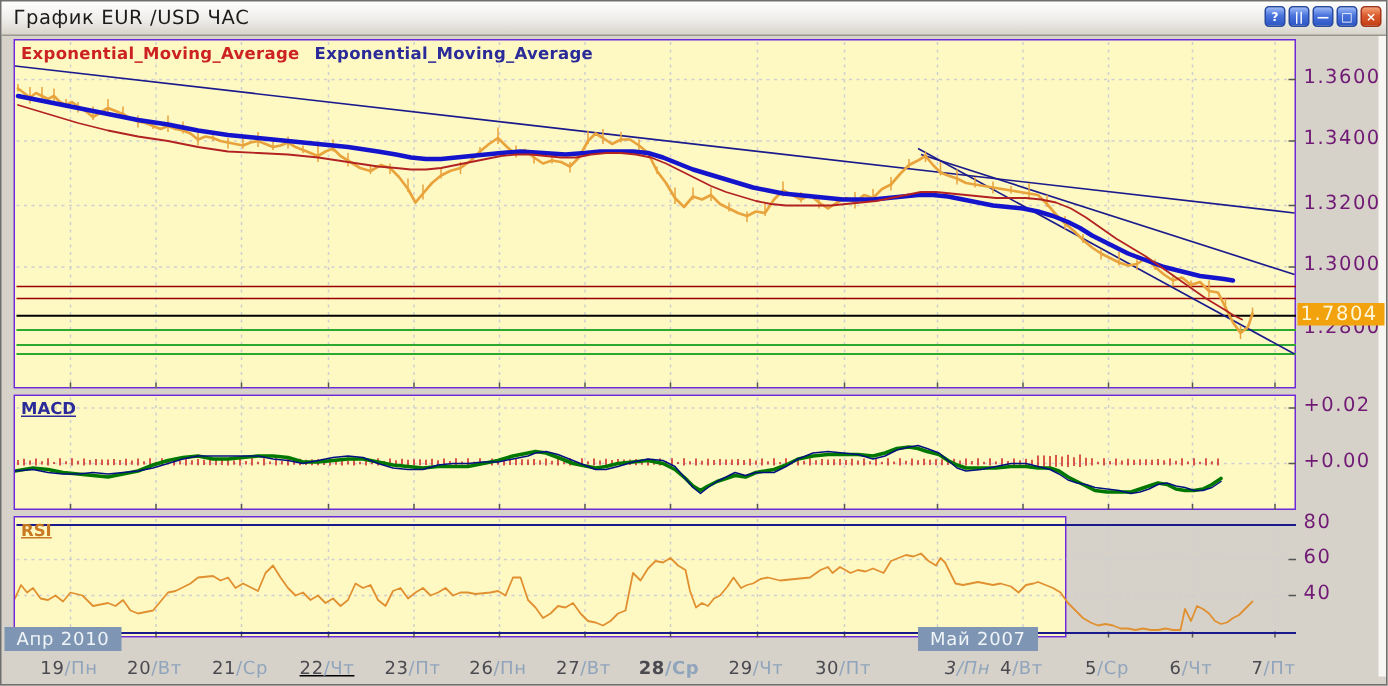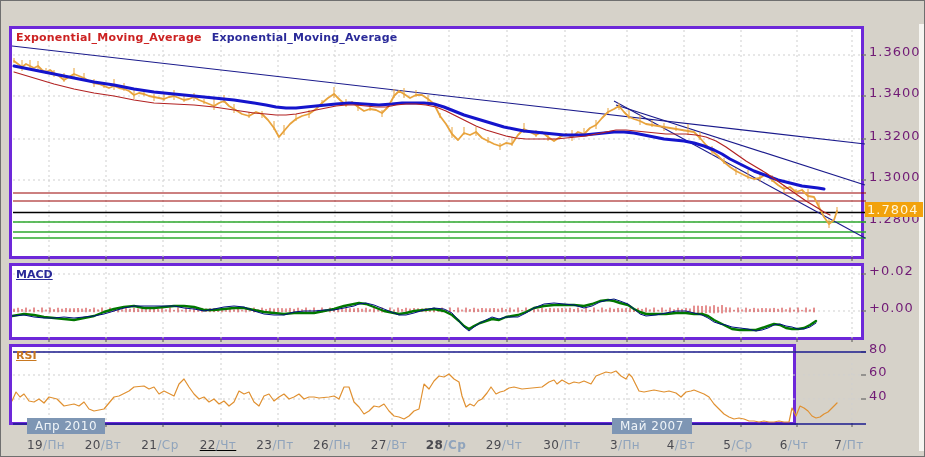--- a/index.html
+++ b/index.html
@@ -10,21 +10,21 @@
     background:linear-gradient(180deg,#ffffff 0%,#efedea 55%,#d7d4cb 100%);
     border-bottom:1px solid #9a978e;display:flex;align-items:center;}
   #title{margin-left:8px;font-size:13px;color:#1c1c1c;letter-spacing:.4px;}
   #winbtns{position:absolute;right:3px;top:3px;display:flex;gap:2px;}
   .wbtn{width:14px;height:14px;border-radius:3px;border:1px solid #27499e;
     background:linear-gradient(180deg,#9db9f7 0%,#4a74dd 45%,#2d55c4 100%);
     color:#fff;font-size:8px;font-weight:bold;line-height:13px;text-align:center;
     box-sizing:border-box;cursor:default;}
   .wbtn.close{border-color:#a23318;background:linear-gradient(180deg,#f3a274 0%,#da5b2d 45%,#c43d14 100%);}
   
-  .panel{position:absolute;background:#ffffff;border:3px solid #6d28d9;box-sizing:border-box;text-align:center;}
+  .panel{position:absolute;background:#fef9c3;border:1px solid #6d28d9;box-sizing:border-box;text-align:center;}
   .panel svg{position:absolute;left:0;top:0;}
   
   .legend{position:absolute;left:4px;top:2px;font-size:11px;font-weight:bold;letter-spacing:.2px;z-index:5;}
   .legend span{margin-right:6px;}
   .plabel{position:absolute;left:4px;top:2px;font-size:11px;font-weight:bold;z-index:5;text-decoration:underline;}
   .ylab{position:absolute;left:868px;font-size:13px;color:#701a75;letter-spacing:1px;white-space:nowrap;}
   .xlab{position:absolute;top:437px;width:64px;margin-left:-32px;text-align:center;font-size:12px;
         letter-spacing:.4px;white-space:nowrap;}
   .xlab .d{color:#4a4a50;}
   .xlab .w{color:#90A4BC;}
@@ -32,20 +32,35 @@
     background:#7E96B4;color:#EFF4F8;font-size:12px;letter-spacing:.5px;z-index:6;}
   #pricetag{position:absolute;left:864px;width:58px;height:15px;line-height:15px;
     background:#F2A20C;color:#FFF6D8;font-size:13px;letter-spacing:1px;padding-left:2px;
     box-sizing:border-box;z-index:6;}
   #rightstrip{position:absolute;right:0;top:23px;bottom:5px;width:5px;background:#f7f6f2;}
 </style>
 </head>
 <body>
 
 <div id="win">
+  <div id="titlebar">
+    <span id="title">График EUR /USD  ЧАС</span>
+    <div id="winbtns">
+      <div class="wbtn">
+        <span>?</span></div>
+      <div class="wbtn">
+        <span>||</span></div>
+      <div class="wbtn">
+        <span>—</span></div>
+      <div class="wbtn">
+        <span>□</span></div>
+      <div class="wbtn close">
+        <span>×</span></div>
+    </div>
+  </div>
 
   <div class="panel" id="panel-price" style="left: 8px; top: 25px; width: 855px; height: 233px;">
     <div class="legend">
       <span id="leg0" style="color: rgb(204, 34, 34);">Exponential_Moving_Average</span>
       <span id="leg1" style="color: rgb(42, 42, 153);">Exponential_Moving_Average</span>
     </div>
   <svg width="855" height="233">
         <line x1="37" y1="1" x2="37" y2="232" stroke="#CFCFCF" stroke-width="1" stroke-dasharray="2,3"></line>
         <line x1="37" y1="228" x2="37" y2="232" stroke="#555" stroke-width="1"></line>
         <line x1="94" y1="1" x2="94" y2="232" stroke="#CFCFCF" stroke-width="1" stroke-dasharray="2,3"></line>
@@ -412,21 +427,21 @@
         <line x1="786" y1="41.50210986875946" x2="786" y2="46.39915605249622" stroke="#CC2222" stroke-width="1"></line>
         <line x1="790" y1="43.87577758066728" x2="790" y2="45.44968896773309" stroke="#CC2222" stroke-width="1"></line>
         <line x1="794" y1="41.52463676587103" x2="794" y2="46.390145293651585" stroke="#CC2222" stroke-width="1"></line>
         <line x1="798" y1="43.42688716951183" x2="798" y2="45.629245132195265" stroke="#CC2222" stroke-width="1"></line>
         <line x1="802" y1="41.628566908554426" x2="802" y2="46.348573236578225" stroke="#CC2222" stroke-width="1"></line>
         <polyline points="0,50 12,48 22,49 32,51 42,52 52,53 62,54 72,52 82,50 92,46 102,43 112,41 122,40 132,42 142,42 152,41 162,40 172,40 182,41 192,44 202,44 212,43 222,42 232,42 242,44 252,46 262,47 272,48 282,47 292,47 302,47 312,45 322,43 332,40 342,38 347,37 354,38 362,41 372,45 382,47 387,48 394,47 402,45 412,44 422,43 432,45 440,49 447,55 452,60 457,63 462,60 468,57 474,55 480,53 487,54 494,51 500,50 506,49 514,46 522,42 532,40 542,39 552,39 562,39 572,40 580,38 588,35 596,34 602,35 608,37 616,39 622,43 628,46 634,48 644,48 654,48 664,47 674,47 682,48 690,48 696,50 702,54 708,57 714,60 720,63 728,64 736,64 744,64 750,62 756,60 762,58 768,59 774,62 780,63 786,63 792,62 798,59 804,55" fill="none" stroke="#007700" stroke-width="2.4" stroke-linejoin="round" stroke-linecap="round"></polyline>
         <polyline points="0,50 12,49 22,51 32,52 42,52 52,51 62,52 72,51 82,50 92,48 102,45 112,42 122,40 132,40 142,40 152,40 162,40 172,42 182,43 192,45 202,43 212,41 222,40 232,41 242,45 252,48 262,49 272,49 282,46 292,45 302,45 312,44 322,44 332,42 342,40 347,38 354,37 362,39 372,43 382,47 387,49 394,49 402,47 412,44 422,42 432,43 440,47 447,55 452,61 457,65 462,61 468,57 474,54 480,51 487,53 494,51 500,51 506,51 514,47 522,42 532,38 542,37 552,38 562,39 572,42 580,40 588,36 596,34 602,33 608,35 616,38 622,43 628,48 634,50 644,49 654,47 664,45 674,45 682,47 690,49 696,52 702,56 708,58 714,59 720,61 728,62 736,63 744,65 750,64 756,62 762,59 768,58 774,60 780,61 786,63 792,63 798,61 804,57" fill="none" stroke="#001080" stroke-width="1" stroke-linejoin="round" stroke-linecap="round"></polyline>
       </svg>
     </div>
 
-  <div class="panel" id="panel-rsi" style="left: 8px; top: 343px; width: 787px; height: 81px;">
+  <div class="panel" id="panel-rsi" style="left: 8px; top: 343px; width: 702px; height: 81px;">
     <div class="plabel" id="rsilab" style="color: rgb(200, 120, 32);">RSI</div>
   <svg width="855" height="81">
         <line x1="37" y1="1" x2="37" y2="80" stroke="#CFCFCF" stroke-width="1" stroke-dasharray="2,3"></line>
         <line x1="37" y1="76" x2="37" y2="80" stroke="#555" stroke-width="1"></line>
         <line x1="94" y1="1" x2="94" y2="80" stroke="#CFCFCF" stroke-width="1" stroke-dasharray="2,3"></line>
         <line x1="94" y1="76" x2="94" y2="80" stroke="#555" stroke-width="1"></line>
         <line x1="151" y1="1" x2="151" y2="80" stroke="#CFCFCF" stroke-width="1" stroke-dasharray="2,3"></line>
         <line x1="151" y1="76" x2="151" y2="80" stroke="#555" stroke-width="1"></line>
         <line x1="209" y1="1" x2="209" y2="80" stroke="#CFCFCF" stroke-width="1" stroke-dasharray="2,3"></line>
         <line x1="209" y1="76" x2="209" y2="80" stroke="#555" stroke-width="1"></line>
@@ -459,21 +474,21 @@
         <line x1="849" y1="28" x2="854" y2="28" stroke="#555" stroke-width="1"></line>
         <line x1="849" y1="52" x2="854" y2="52" stroke="#555" stroke-width="1"></line>
         <line x1="1" y1="5" x2="854" y2="5" stroke="#1A1A8C" stroke-width="1.4"></line>
         <line x1="1" y1="77" x2="854" y2="77" stroke="#1A1A8C" stroke-width="1.4"></line>
         <polyline points="0,54 4,45 8,50 12,47 17,54 22,55 27,52 32,56 37,50 45,52 52,59 62,57 67,59 72,55 77,62 82,64 92,62 102,50 107,49 117,44 122,40 132,39 137,42 142,40 147,47 152,44 162,49 167,37 172,32 177,40 182,47 187,52 192,50 197,55 202,52 207,57 212,54 217,59 222,55 227,44 232,47 237,45 242,55 247,59 252,49 257,47 262,54 267,50 272,47 277,52 282,50 287,47 292,52 297,50 302,50 307,51 317,50 322,49 327,52 332,40 337,40 342,55 347,60 352,67 357,64 362,59 367,60 372,57 377,64 382,69 387,70 392,72 397,69 402,64 407,62 412,37 417,42 422,34 427,29 432,30 437,27 442,32 447,35 450,49 454,60 458,57 462,59 466,54 470,52 475,46 479,40 484,47 488,45 492,44 497,41 502,40 510,42 520,41 530,40 537,35 542,33 545,37 550,33 557,37 562,35 567,36 572,34 579,37 584,29 589,27 594,25 599,26 604,24 609,29 614,32 617,27 620,30 627,44 632,45 637,44 642,43 647,44 652,45 657,44 664,46 669,50 674,45 679,44 682,43 687,45 692,47 697,50 702,57 707,62 712,67 717,70 722,72 727,71 732,72 737,74 742,74 747,75 752,74 757,75 762,75 767,74 772,75 777,75 780,61 784,69 788,59 792,61 796,64 800,69 804,71 808,70 812,67 816,65 820,61 825,56" fill="none" stroke="#E09030" stroke-width="1.2" stroke-linejoin="round" stroke-linecap="round"></polyline>
       </svg>
     </div>
 
   <div id="pricetag" style="top: 201px; background: rgb(242, 162, 12);">1.7804</div>
 
-  <div class="monthtag" id="tag-apr" style="left: 26px;">Апр 2010</div>
+  <div class="monthtag" id="tag-apr" style="left: 2px;">Апр 2010</div>
   <div class="monthtag" id="tag-may" style="left: 611px;">Май 2007</div>
 
   <div id="rightstrip"></div>
   <div id="labels">
       <div class="ylab" style="top: 43px;">1.3600</div>
       <div class="ylab" style="top: 84px;">1.3400</div>
       <div class="ylab" style="top: 127px;">1.3200</div>
       <div class="ylab" style="top: 168px;">1.3000</div>
       <div class="ylab" style="top: 210px;">1.2800</div>
       <div class="ylab" style="top: 262px;">+0.02</div>
@@ -484,19 +499,19 @@
       <div class="xlab" style="left: 45px;"><span class="d">19</span><span class="w">/Пн</span></div>
       <div class="xlab" style="left: 102px;"><span class="d">20</span><span class="w">/Вт</span></div>
       <div class="xlab" style="left: 159px;"><span class="d">21</span><span class="w">/Ср</span></div>
       <div class="xlab" style="left: 217px; text-decoration: underline;"><span class="d">22</span><span class="w">/Чт</span></div>
       <div class="xlab" style="left: 274px;"><span class="d">23</span><span class="w">/Пт</span></div>
       <div class="xlab" style="left: 331px;"><span class="d">26</span><span class="w">/Пн</span></div>
       <div class="xlab" style="left: 388px;"><span class="d">27</span><span class="w">/Вт</span></div>
       <div class="xlab" style="left: 445px; font-weight: bold;"><span class="d">28</span><span class="w">/Ср</span></div>
       <div class="xlab" style="left: 503px;"><span class="d">29</span><span class="w">/Чт</span></div>
       <div class="xlab" style="left: 561px;"><span class="d">30</span><span class="w">/Пт</span></div>
-      <div class="xlab" style="left: 624px;"><span class="d">3</span><span class="w">/Пн</span></div>
+      <div class="xlab" style="left: 644px; font-style: italic;"><span class="d">3</span><span class="w">/Пн</span></div>
       <div class="xlab" style="left: 680px;"><span class="d">4</span><span class="w">/Вт</span></div>
       <div class="xlab" style="left: 737px;"><span class="d">5</span><span class="w">/Ср</span></div>
       <div class="xlab" style="left: 793px;"><span class="d">6</span><span class="w">/Чт</span></div>
       <div class="xlab" style="left: 848px;"><span class="d">7</span><span class="w">/Пт</span></div>
     </div>
 </div>
 
 </body></html>

